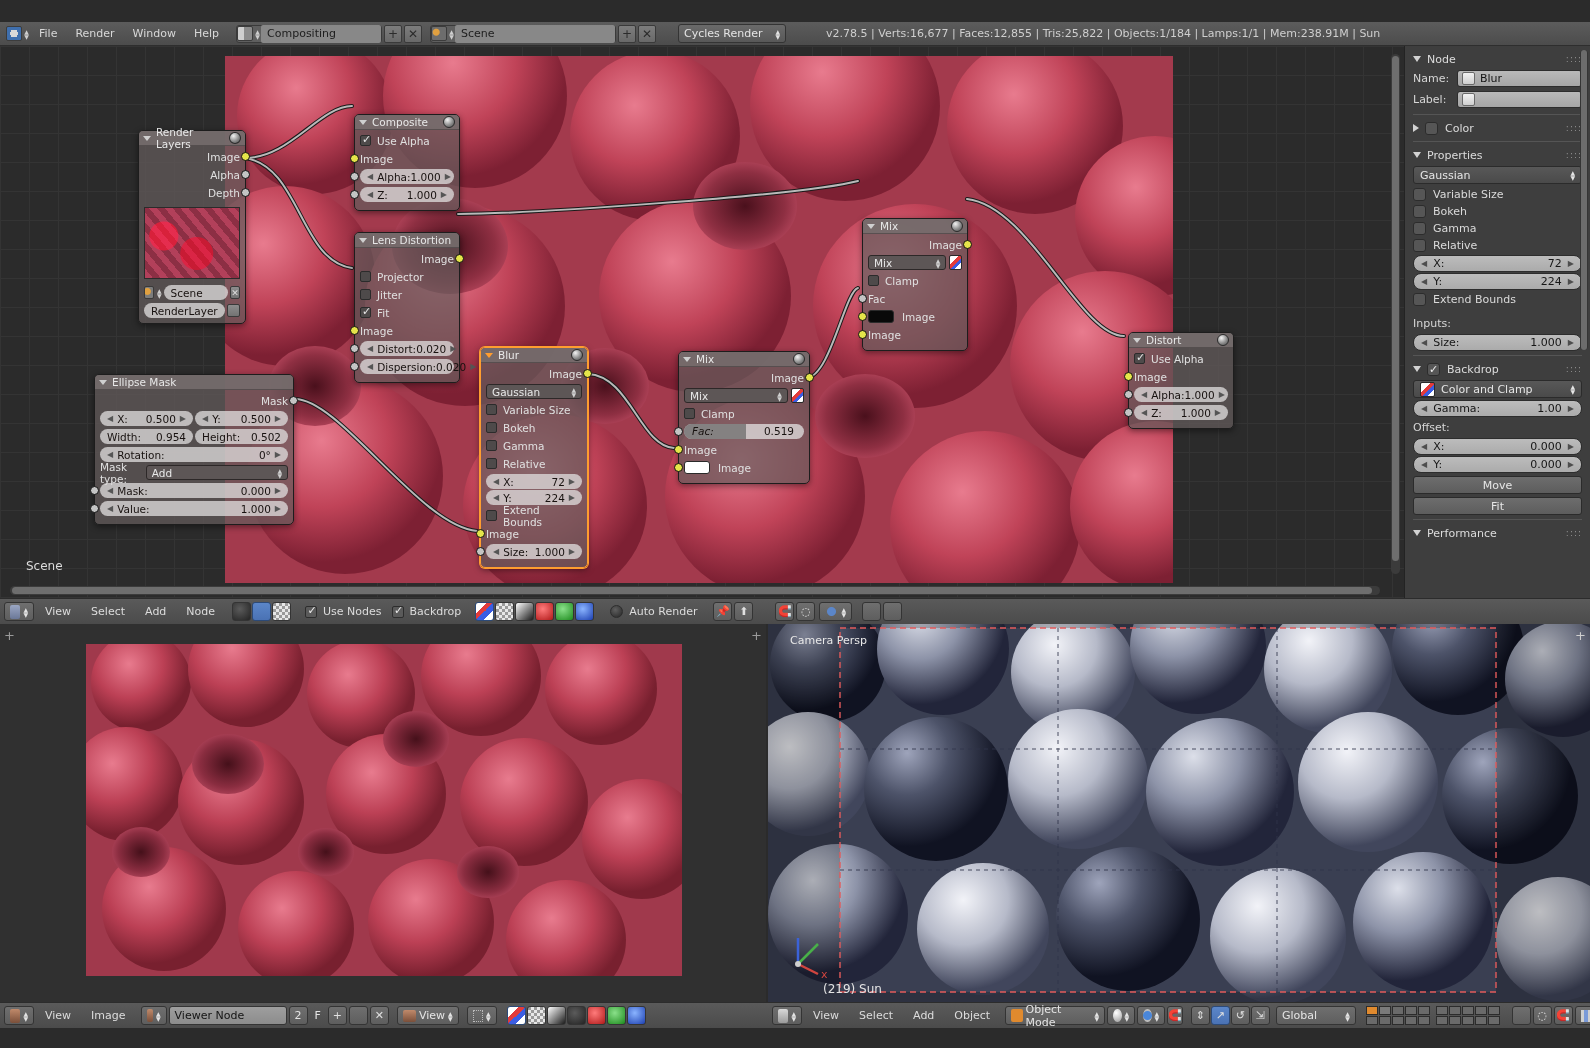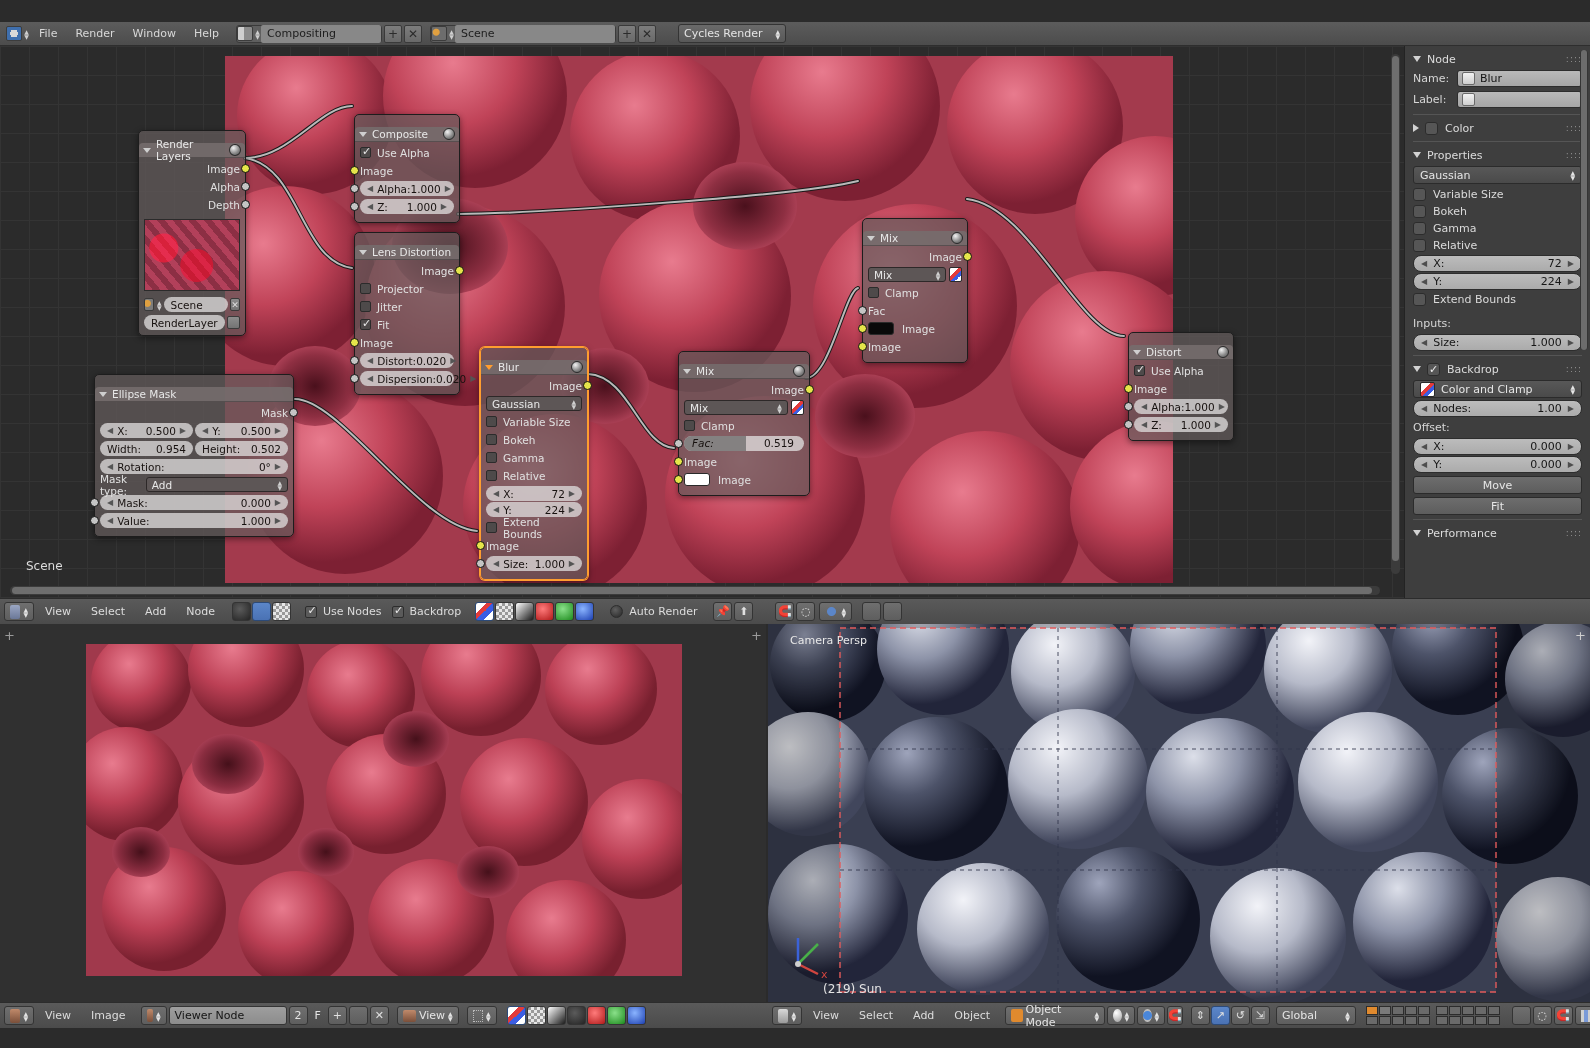--- a/index.html
+++ b/index.html
@@ -53,21 +53,21 @@
     background:#3b3b3b; border-radius:5px; }
   .sb-v i { position:absolute; left:1px; top:2px; width:7px; height:505px;
     background:#6e6e6e; border-radius:4px; display:block; }
 
   
   .node { position:absolute; border-radius:5px; border:1px solid #1d1d1d;
     background:rgba(100,92,92,0.72); box-shadow:0 2px 6px rgba(0,0,0,.45); }
   .node.sel { border:1px solid #ff9d2f; box-shadow:0 0 0 1px #ff9d2f, 0 2px 6px rgba(0,0,0,.5); }
   .node .hdr { height:15px; border-radius:4px 4px 0 0; background:rgba(118,110,110,0.86);
     display:flex; align-items:center; padding:4px 4px; font-size:10.5px; color:#e8e8e8;
-    border-bottom:1px solid rgba(0,0,0,.25);margin-top:12px; }
+    border-bottom:1px solid rgba(0,0,0,.25); }
   .node .hdr .tri { width:0;height:0;border-left:4px solid transparent;border-right:4px solid transparent;
     border-top:5px solid #cfcfcf; margin-right:5px; }
   .node .hdr .ball { margin-left:auto; width:12px;height:12px;border-radius:50%;
     background:radial-gradient(circle at 35% 30%,#f2f2f2,#8d8d8d 55%,#4a4a4a); border:1px solid #2b2b2b; }
   .node .body { padding:3px 5px 5px 5px; }
   .row { position:relative; height:15px; display:flex; align-items:center; margin-bottom:3px; font-size:10.5px; }
   .row.r { justify-content:flex-end; }
   .sock { position:absolute; width:9px; height:9px; border-radius:50%; border:1px solid #101010; }
   .sock.y { background:#e5e54a; }
   .sock.g { background:#c4c4c4; }
@@ -213,20 +213,21 @@
       <span class="combo-text" style="min-width:160px;">Scene</span>
     </div>
     <div class="sm-btn">+</div>
     <div class="sm-btn">✕</div>
 
     <div class="ebtn" style="margin-left:22px;min-width:108px;background:linear-gradient(#6a6a6a,#585858);">
       <span style="flex:1 1 auto;">Cycles Render</span>
       <span class="sp">▲<br>▼</span>
     </div>
     <span class="tb-icon" style="position:relative;left:0;top:0;margin-left:12px;width:14px;height:14px;"></span>
+    <div class="stats">v2.78.5 | Verts:16,677 | Faces:12,855 | Tris:25,822 | Objects:1/184 | Lamps:1/1 | Mem:238.91M | Sun</div>
   </div>
 
   <div class="nodeeditor">
 
     <div class="backdrop">
       <svg width="948" height="527" viewBox="0 0 948 527" preserveAspectRatio="none">
         <defs>
           <radialGradient id="rb" cx="38%" cy="32%" r="62%">
             <stop offset="0%" stop-color="#e87b8e"></stop>
               <stop offset="55%" stop-color="#c04358"></stop>
@@ -756,21 +757,21 @@
       <span>Backdrop</span>
       <span class="grip">::::</span>
     </div>
     <div class="sp-dd">
       <i class="ramp-ico" style="margin-right:6px;"></i>
       <span>Color and Clamp</span>
       <span class="sp">▲<br>▼</span>
     </div>
     <div class="sp-fld">
       <i class="ar">◀</i>
-      <span class="n" style="margin-left:6px;">Nodes:</span>
+      <span class="n" style="margin-left:6px;">Gamma:</span>
       <span class="v">1.00</span>
       <i class="ar" style="margin-left:6px;">▶</i>
     </div>
     <div class="sp-text">Offset:</div>
     <div class="sp-fld">
       <i class="ar">◀</i>
       <span class="n" style="margin-left:6px;">X:</span>
       <span class="v">0.000</span>
       <i class="ar" style="margin-left:6px;">▶</i>
     </div>

